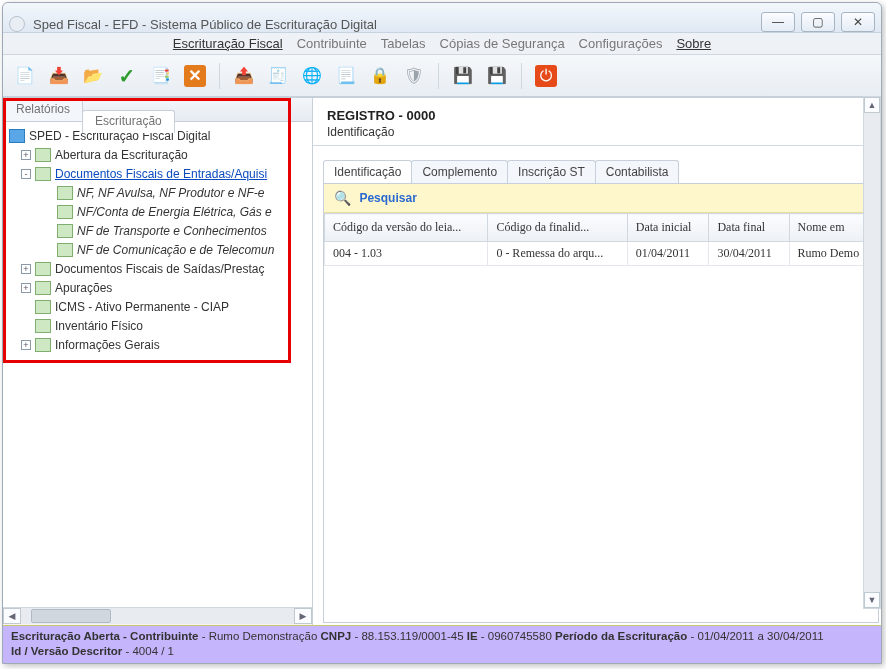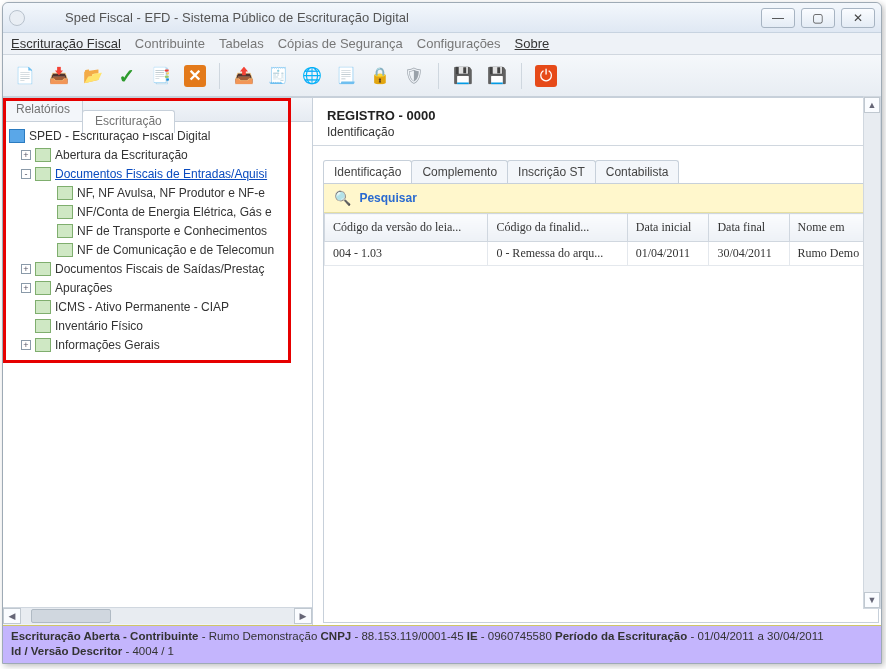--- a/index.html
+++ b/index.html
@@ -2,27 +2,27 @@
 <html><head>
 <meta charset="utf-8">
 <style>
 * { box-sizing: border-box; margin: 0; padding: 0; }
 body { font-family: "Segoe UI", Tahoma, sans-serif; font-size: 12px; background: #fff; width: 886px; height: 669px; overflow: hidden; position: relative; }
 
 
 .window-frame { width: 880px; height: 662px; border: 1px solid #9eaab5; border-radius: 6px 6px 0 0; background: #f4f7fb; box-shadow: 2px 2px 6px rgba(0,0,0,.25); margin: 2px; display: flex; flex-direction: column; }
 
 
-.titlebar { height: 30px; background: linear-gradient(#f3f7fc,#dfe8f3); border-bottom: 1px solid #c7d3e0; display: flex; align-items: center; padding: 0 6px; border-radius: 6px 6px 0 0; gap: 32px; }
+.titlebar { height: 30px; background: linear-gradient(#f3f7fc,#dfe8f3); border-bottom: 1px solid #c7d3e0; display: flex; align-items: flex-end; padding: 0 6px; border-radius: 6px 6px 0 0; }
 .titlebar .title { flex: 1; color: #555; font-size: 13px; padding-left: 4px; }
 .winbtns { display: flex; gap: 6px; }
 .winbtn { width: 34px; height: 20px; border: 1px solid #a7b4c2; border-radius: 3px; background: linear-gradient(#fafcff,#e4ecf5); display: flex; align-items: center; justify-content: center; color: #444; font-size: 12px; cursor: pointer; }
 
 
-.menubar { height: 22px; background: #eef2f7; border-bottom: 1px solid #d0d7df; display: flex; align-items: center; padding: 0 8px; gap: 14px; font-size: 13px; color: #777; }
+.menubar { height: 22px; background: #eef2f7; border-bottom: 1px solid #d0d7df; display: flex; align-items: center; padding: 0 8px; gap: 14px; font-size: 13px; color: #777; justify-content: center; }
 .menubar .mitem { cursor: pointer; }
 .menubar .mitem.active { color: #333; text-decoration: underline; }
 
 
 .toolbar { height: 42px; background: linear-gradient(#f5f8fb,#e8edf3); border-bottom: 1px solid #c7d0da; display: flex; align-items: center; padding: 0 8px; gap: 6px; }
 .tbtn { width: 28px; height: 28px; border: 1px solid transparent; border-radius: 3px; display: flex; align-items: center; justify-content: center; color: #9aa2aa; font-size: 16px; cursor: pointer; }
 .tsep { width: 1px; height: 26px; background: #cfd7df; margin: 0 4px; }
 .icon-check { color: #2d9b2d; font-size: 20px; font-weight: bold; }
 .icon-xbox { background: #e37a1b; color: #fff; width: 22px; height: 22px; border-radius: 3px; font-weight: bold; display:flex;align-items:center;justify-content:center; }
 .icon-power { background: #e64a19; color: #fff; width: 22px; height: 22px; border-radius: 3px; display:flex;align-items:center;justify-content:center; }
@@ -38,21 +38,21 @@
 .tab.active { background: #fff; position: relative; top: 12px; }
 .tree { flex: 1; overflow: auto; padding: 4px 2px 4px 6px; white-space: nowrap; }
 .tree-row { display: flex; align-items: center; height: 19px; gap: 4px; color: #333; cursor: pointer; }
 .tree-row .exp { width: 10px; height: 10px; border: 1px solid #8a9aa9; font-size: 9px; line-height: 8px; text-align: center; color: #556; background: #fff; cursor: pointer; flex-shrink:0; }
 .tree-row .exp.empty { border: none; }
 .tree-row .ticon { width: 16px; height: 14px; background: #cfe8c4; border: 1px solid #7fae6e; flex-shrink:0; display:flex; align-items:center; justify-content:center; font-size:8px; color:#3b6e2e; }
 .tree-row .root-icon { width:16px; height:14px; background:#5aa7e8; border:1px solid #2b7bc0; flex-shrink:0; }
 .tree-row .tlabel { font-size: 12px; }
 .tree-row.selected .tlabel { color: #0a4bbf; text-decoration: underline; }
 .indent1 { padding-left: 12px; }
-.indent2 { padding-left: 34px; }
+.indent2 { padding-left: 34px; font-style: italic; }
 
 .hscroll { height: 18px; background: #f0f3f7; border-top: 1px solid #d0d7df; display: flex; align-items: center; }
 .hscroll .sbtn { width:18px; height:16px; border:1px solid #c0c8d0; background:#fafcff; display:flex;align-items:center;justify-content:center; font-size:9px; color:#667; cursor:pointer; }
 .hscroll .strack { flex:1; height:16px; background:#e8ecf1; position:relative; }
 .hscroll .sthumb { position:absolute; left:10px; width:80px; height:14px; top:1px; background:#d0d7df; border:1px solid #b0bac4; border-radius:2px; }
 
 
 .right-wrap { flex: 1; display: flex; flex-direction: column; background: #fff; }
 .reg-header { padding: 10px 14px 6px; border-bottom: 1px solid #d0d7df; }
 .reg-title { font-weight: bold; font-size: 13px; color: #222; }

